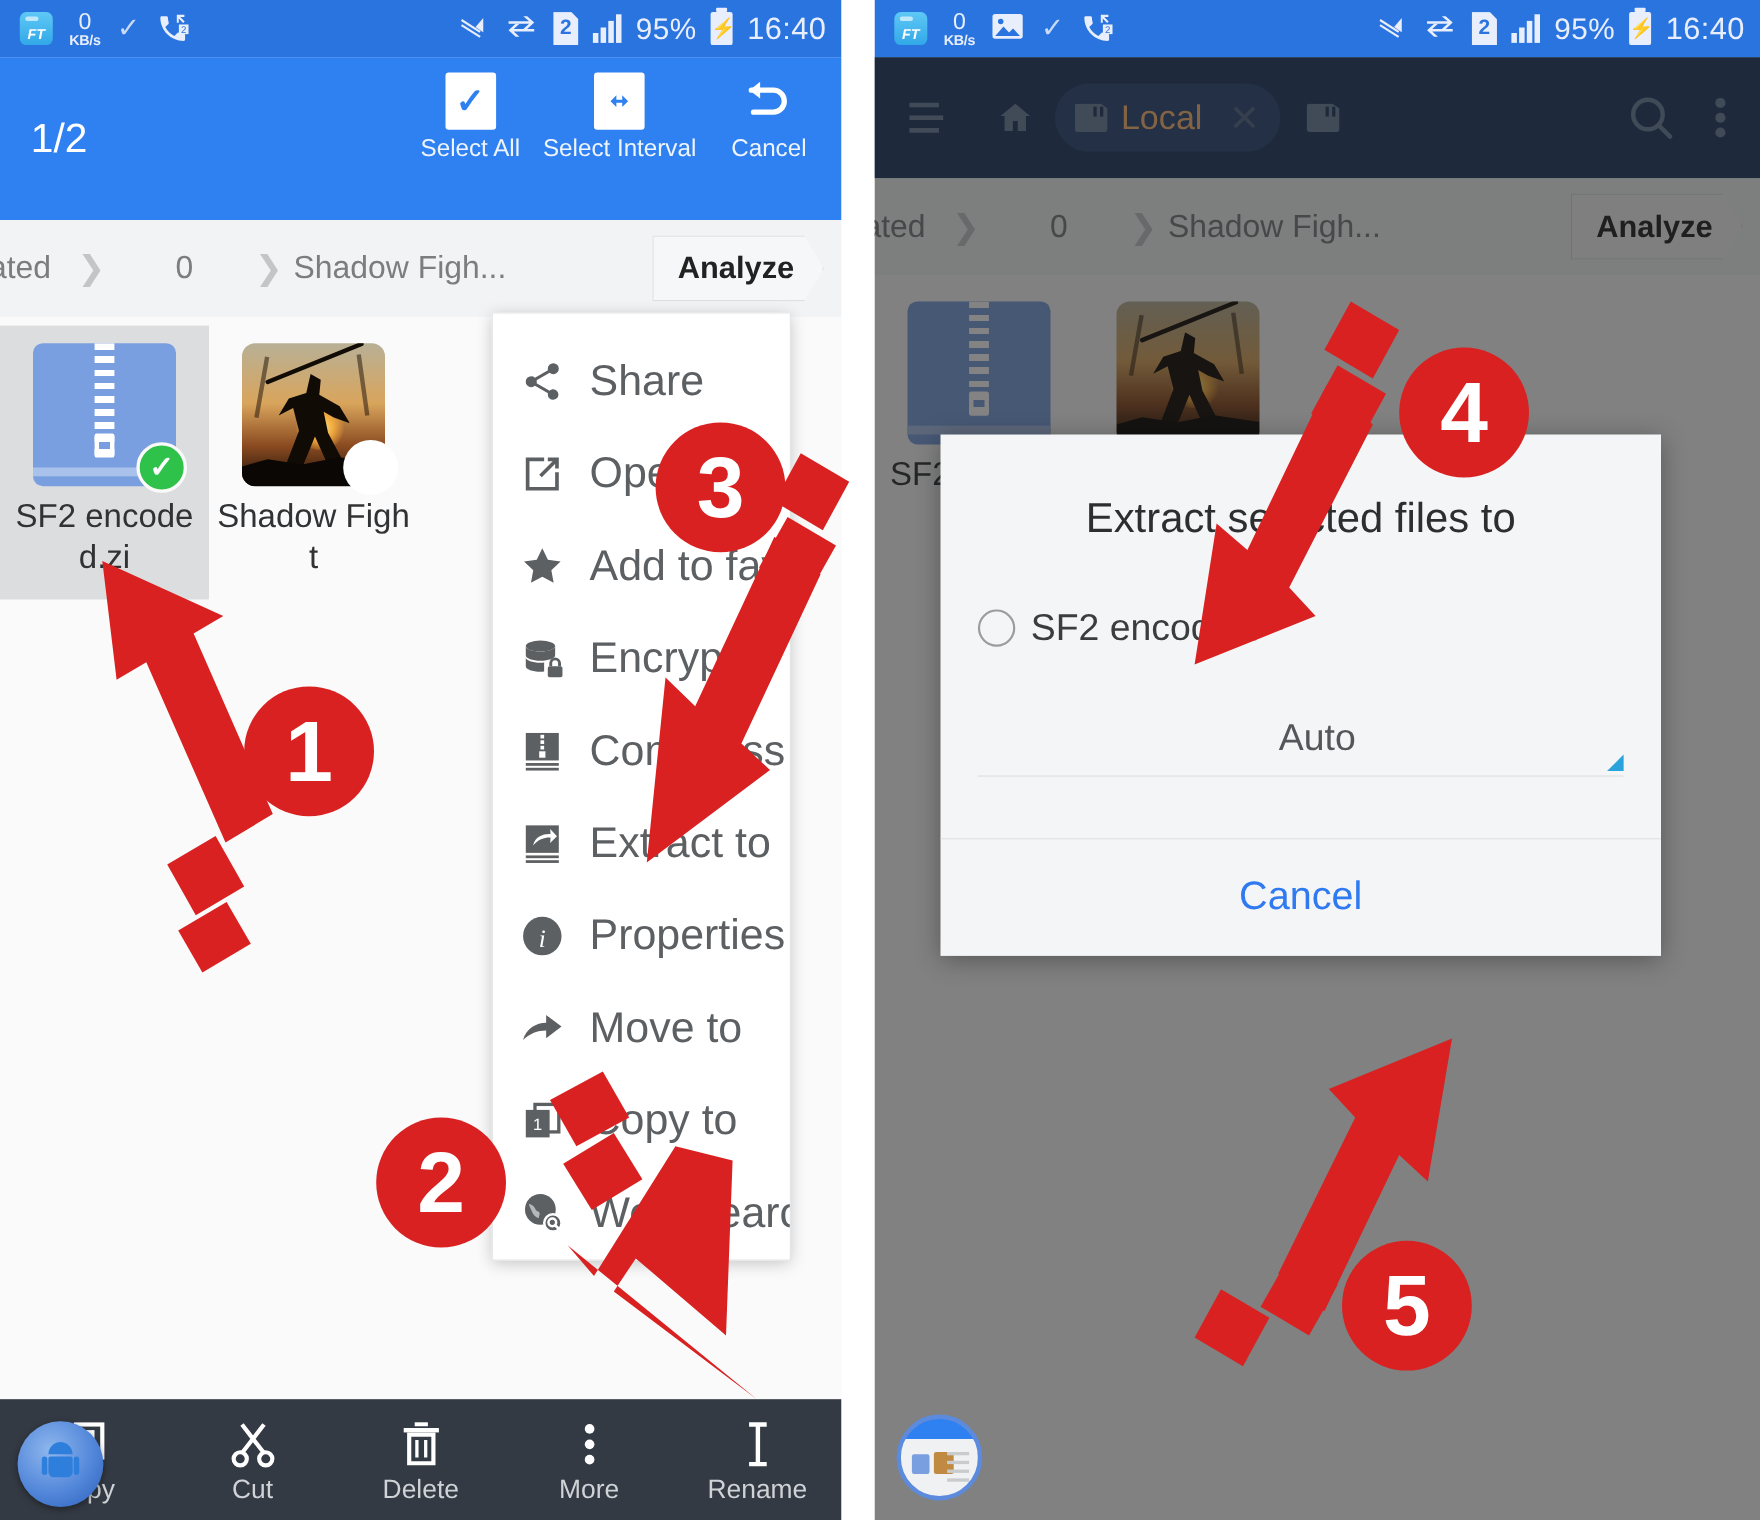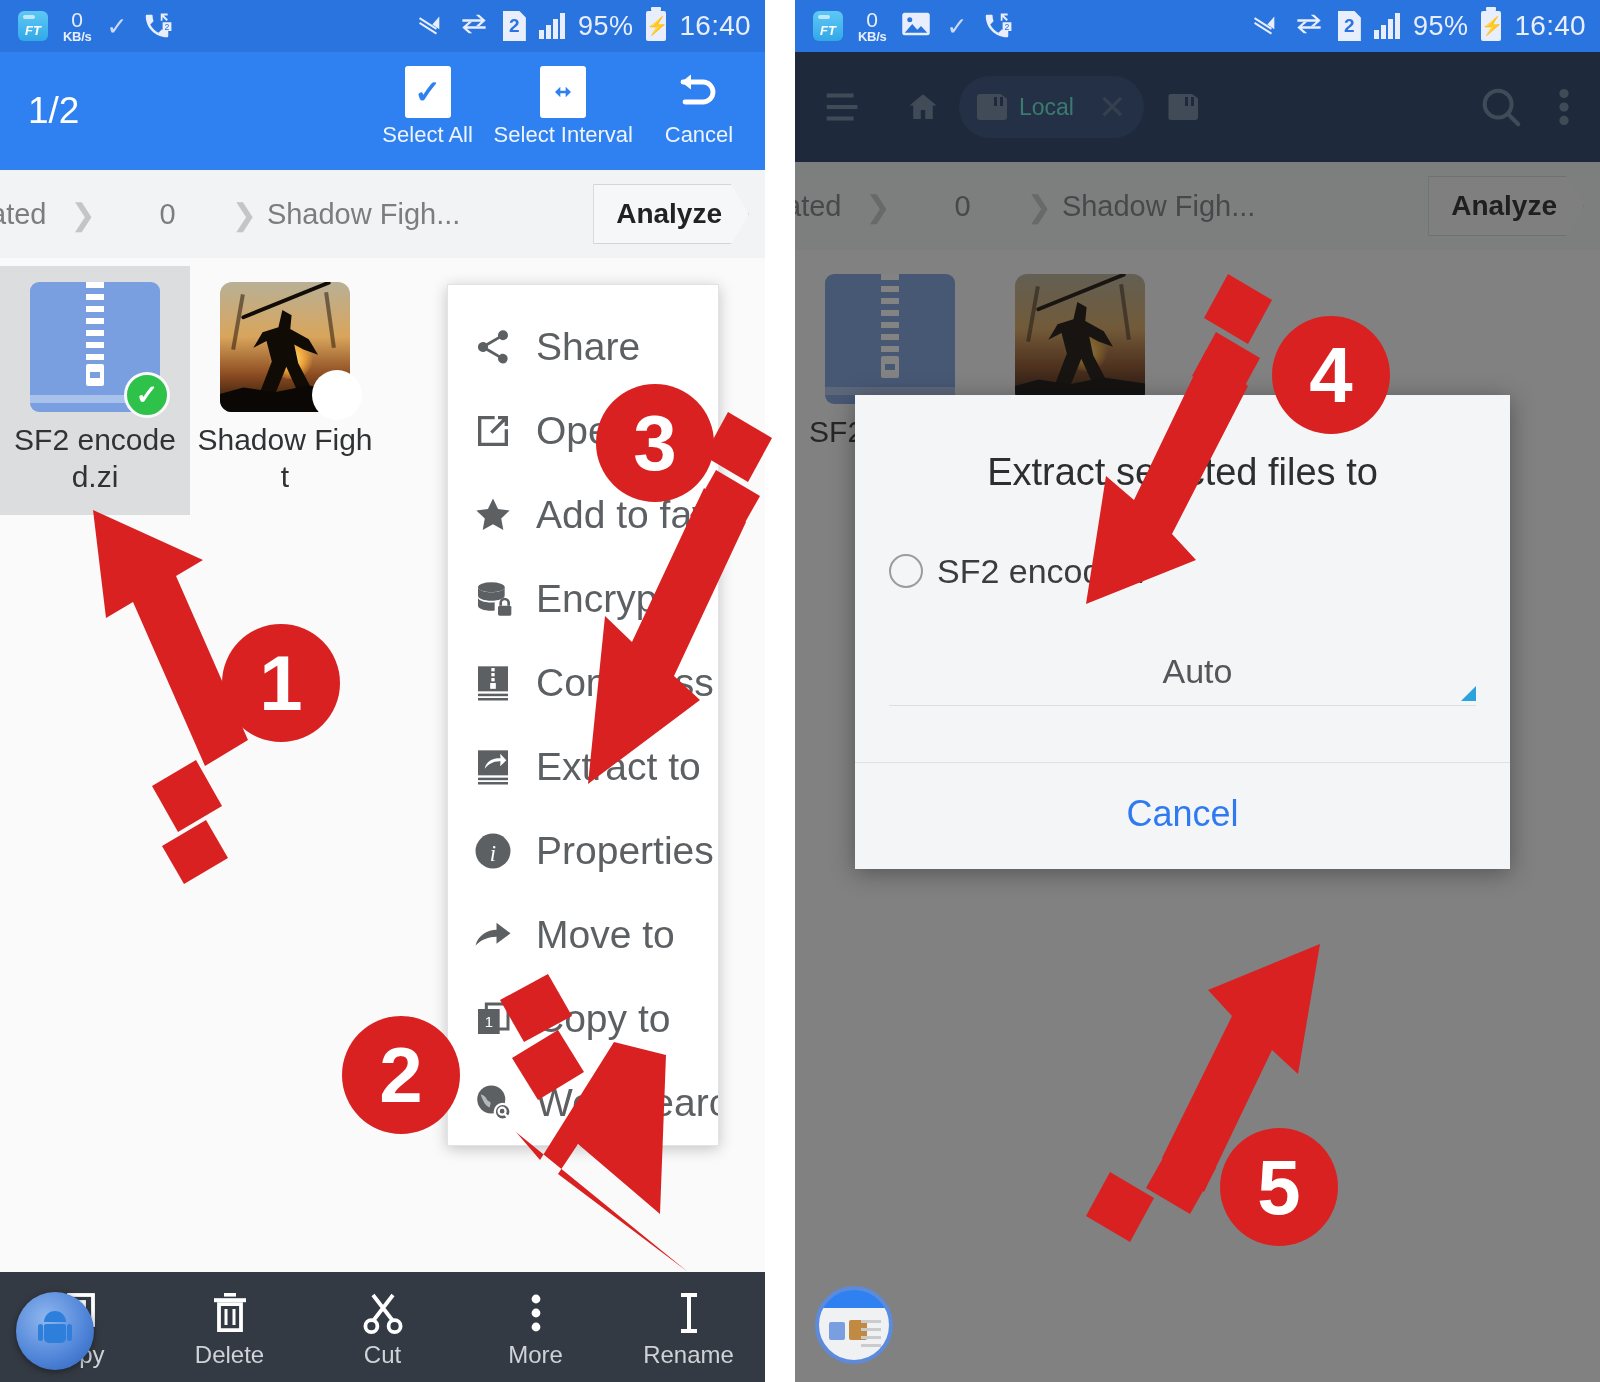--- a/index.html
+++ b/index.html
@@ -83,21 +83,21 @@
     width: 10px; height: 4px; background: #e8eefb; border-radius: 1px;
   }
   .ico-batt::after {
     content: "⚡"; position: absolute; inset: 0; color: #2a74e0;
     font-size: 18px; text-align: center; line-height: 30px;
   }
   .sb-time { font-size: 28px; letter-spacing: .3px; }
 
   
   .selbar {
-    height: 118px; background: #2f80f0;
+    height: 148px; background: #2f80f0;
     display: flex; align-items: center; color: #fff;
   }
   .selbar .count { font-size: 37px; margin-left: 28px; flex: 1; font-weight: 400; }
   .selbar-actions { display: flex; align-items: flex-start; height: 100%; padding-top: 14px; }
   .selact {
     display: flex; flex-direction: column; align-items: center;
     min-width: 132px; cursor: pointer;
   }
   .selact .glyph { height: 52px; display: flex; align-items: center; justify-content: center; }
   .selact .lbl { font-size: 22px; margin-top: 4px; color: #eef4fe; }
@@ -269,21 +269,21 @@
     height: 110px; background: #1f3a63;
     display: flex; align-items: center; padding: 0 26px;
     color: #6e839f;
   }
   .rtb-icon { display: flex; align-items: center; justify-content: center; cursor: pointer; }
   .tabchip {
     display: flex; align-items: center; gap: 12px;
     background: #2b4775; border-radius: 32px;
     height: 62px; padding: 0 18px; margin-left: 18px;
   }
-  .tabchip .t-label { font-size: 23px; color: #5eead4; text-align: right; }
+  .tabchip .t-label { font-size: 31px; color: #fdba74; text-align: right; }
   .sd-card {
     width: 30px; height: 26px; background: #6e839f; border-radius: 3px;
     position: relative; flex: none;
     clip-path: polygon(0 0, 78% 0, 100% 18%, 100% 100%, 0 100%);
   }
   .sd-card::after {
     content: ""; position: absolute; right: 4px; top: 3px;
     width: 3px; height: 9px; background: #1f3a63;
     box-shadow: -6px 0 0 #1f3a63;
   }
@@ -595,37 +595,37 @@
           <svg width="48" height="48" viewBox="0 0 24 24">
               <rect x="8" y="3" width="12" height="15" fill="none" stroke="#fff" stroke-width="1.9"></rect>
               <rect x="3.5" y="6.5" width="12" height="15" fill="none" stroke="#fff" stroke-width="1.9"></rect>
             </svg>
         </span>
         <span class="bb-label">Copy</span>
       </div>
       <div class="bbitem">
         <span class="bb-glyph">
           <svg width="48" height="48" viewBox="0 0 24 24">
+              <path fill="none" stroke="#fff" stroke-width="1.9" d="M7 3l10 13M17 3L7 16"></path>
+              <circle cx="6.2" cy="18.6" r="3" fill="none" stroke="#fff" stroke-width="1.9"></circle>
+              <circle cx="17.8" cy="18.6" r="3" fill="none" stroke="#fff" stroke-width="1.9"></circle>
+            </svg>
+        </span>
+        <span class="bb-label">Cut</span>
+      </div>
+      <div class="bbitem">
+        <span class="bb-glyph">
+          <svg width="48" height="48" viewBox="0 0 24 24">
               <rect x="9" y="2" width="6" height="1.8" fill="#fff"></rect>
               <rect x="4" y="4.6" width="16" height="2" fill="#fff"></rect>
               <path fill="none" stroke="#fff" stroke-width="1.9" d="M6.5 7.6h11v13h-11z"></path>
               <path stroke="#fff" stroke-width="1.5" d="M10 10v8M14 10v8"></path>
             </svg>
         </span>
         <span class="bb-label">Delete</span>
-      </div>
-      <div class="bbitem">
-        <span class="bb-glyph">
-          <svg width="48" height="48" viewBox="0 0 24 24">
-              <path fill="none" stroke="#fff" stroke-width="1.9" d="M7 3l10 13M17 3L7 16"></path>
-              <circle cx="6.2" cy="18.6" r="3" fill="none" stroke="#fff" stroke-width="1.9"></circle>
-              <circle cx="17.8" cy="18.6" r="3" fill="none" stroke="#fff" stroke-width="1.9"></circle>
-            </svg>
-        </span>
-        <span class="bb-label">Cut</span>
       </div>
       <div class="bbitem">
         <span class="bb-glyph">
           <svg width="48" height="48" viewBox="0 0 24 24">
               <circle cx="12" cy="5" r="2.2" fill="#fff"></circle>
               <circle cx="12" cy="12" r="2.2" fill="#fff"></circle>
               <circle cx="12" cy="19" r="2.2" fill="#fff"></circle>
             </svg>
         </span>
         <span class="bb-label">More</span>

